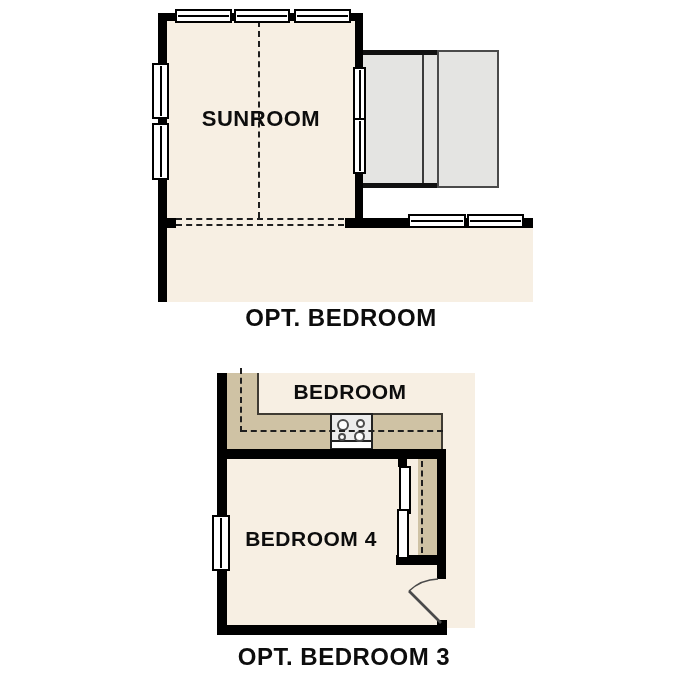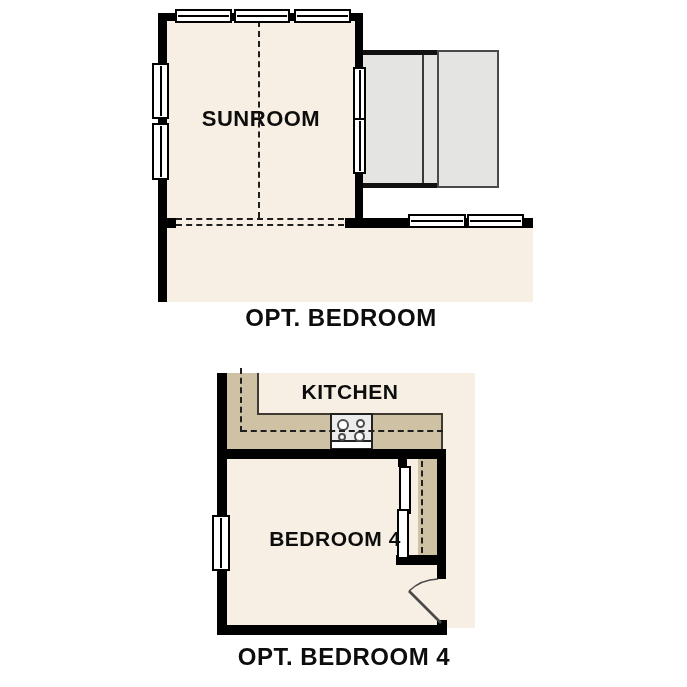--- a/index.html
+++ b/index.html
@@ -100,18 +100,18 @@
     <div class="window" style="left:399px;top:466px;width:8px;height:44px;border-width:2px;"></div>
     <div class="window" style="left:397px;top:509px;width:8px;height:46px;border-width:2px;"></div>
 
     <div class="window win-v" style="left:212px;top:515px;width:14px;height:52px;"></div>
 
     <svg class="abs" style="left:395px;top:573px;" width="52" height="52" viewBox="0 0 52 52">
       <path d="M43,6 A44,44 0 0 0 14,18" fill="none" stroke="var(--door,#4a4a4a)" stroke-width="1.6"></path>
       <path d="M14,18 L46,50" fill="none" stroke="var(--door,#4a4a4a)" stroke-width="2.6"></path>
     </svg>
 
-    <div class="label room-label" style="left:350px;top:392px;">KITCHEN</div>
-    <div class="label room-label" style="left:311px;top:539px;margin-left:24px;">BEDROOM 4</div>
-    <div class="label caption" style="left:344px;top:657px;">OPT. BEDROOM 4</div>
+    <div class="label room-label" style="left:350px;top:392px;">BEDROOM</div>
+    <div class="label room-label" style="left:311px;top:539px;">BEDROOM 4</div>
+    <div class="label caption" style="left:344px;top:657px;">OPT. BEDROOM 3</div>
   </section>
 
 </div>
 
 </body></html>

